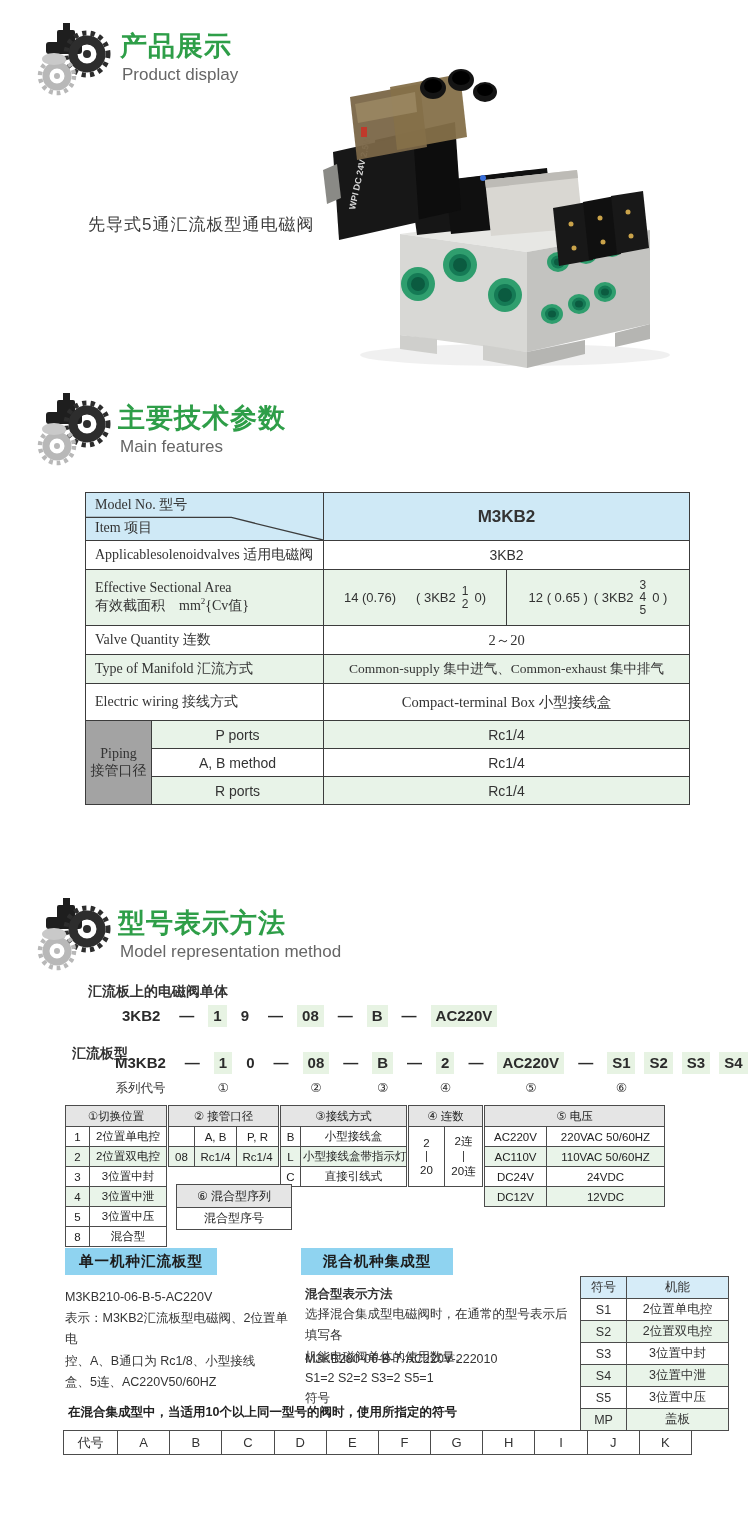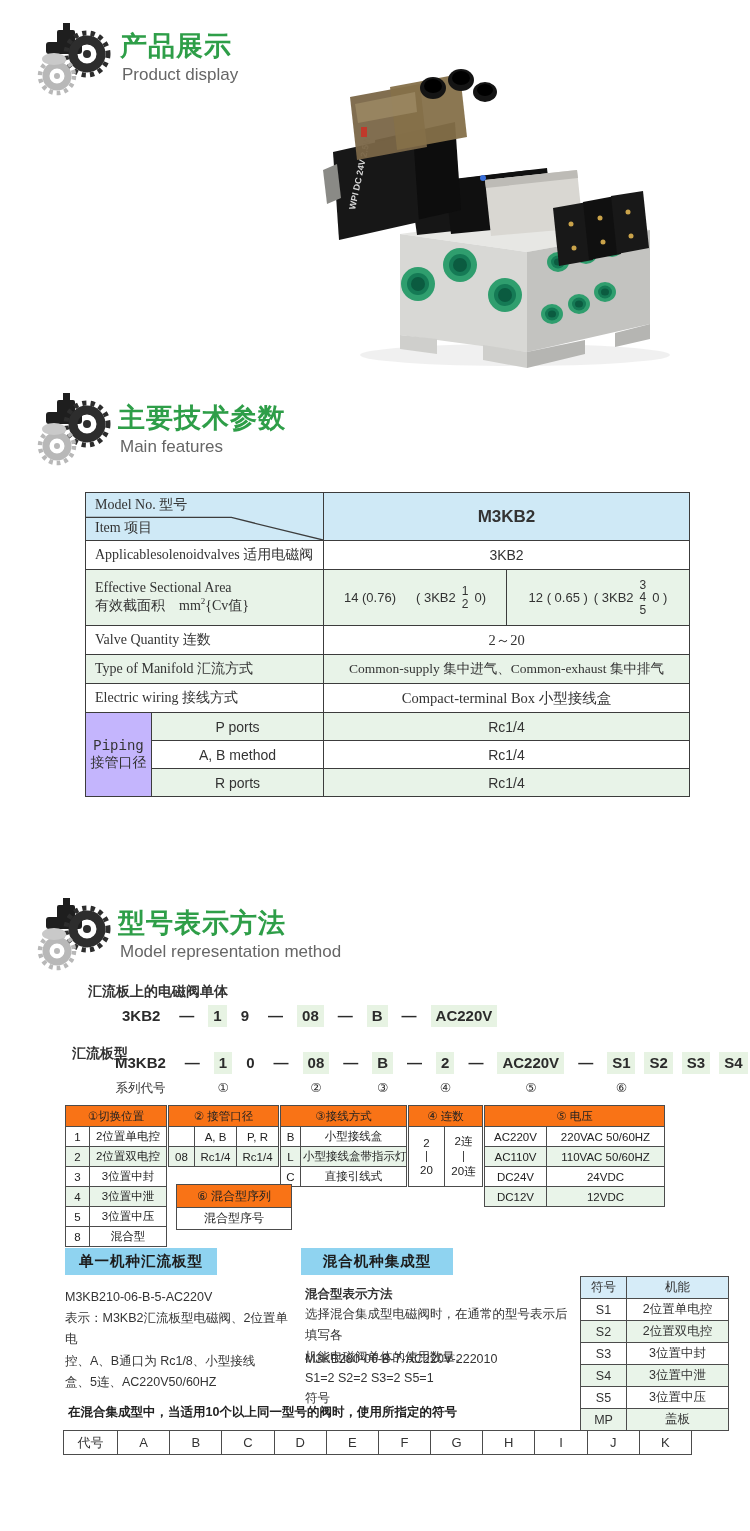--- a/index.html
+++ b/index.html
@@ -39,21 +39,21 @@
   .mr-label { font-size:14px; font-weight:bold; color:#333; }
   .mline { display:flex; align-items:flex-start; gap:9px; font-size:15px; font-weight:bold; color:#2b2b2b; }
   .segcol { display:flex; flex-direction:column; align-items:center; gap:6px; }
   .seg { padding:2px 5px; line-height:1.2; white-space:nowrap; }
   .seg.hl { background:#e7f3e3; }
   .mark { font-size:12.5px; font-weight:normal; color:#333; white-space:nowrap; }
 
   
   .ct { font-size:11.5px; color:#222; table-layout:fixed; }
   .ct td { border:1px solid #4c4c4c; text-align:center; vertical-align:middle; height:20px; padding:0 2px; white-space:nowrap; }
-  .ct td.h { background:#f97316; height:21px; font-weight:normal;margin-top:41px; }
+  .ct td.h { background:#e5e5e5; height:21px; font-weight:normal;margin-top:41px; }
   .ct tr.g td { background:#e9f4e9; }
   .vstack { display:flex; flex-direction:column; align-items:center; gap:2px; padding:4px 0; }
   .vline { width:1px; height:11px; background:#444; display:inline-block; }
 
   
   .badge { width:152px; height:27px; line-height:27px; text-align:center; background:#8fd3f0;
            font-size:14.5px; font-weight:bold; color:#1c1c1c; letter-spacing:1px; }
 
   .ptext { font-size:12.5px; color:#333; line-height:1.7; white-space:pre-line; }
   .pcode { font-size:12.5px; color:#333; }
@@ -167,20 +167,21 @@
         <ellipse cx="118" cy="36" rx="13" ry="11" fill="#141414"></ellipse>
         <ellipse cx="118" cy="34" rx="9" ry="7" fill="#000"></ellipse>
         <ellipse cx="146" cy="28" rx="13" ry="11" fill="#141414"></ellipse>
         <ellipse cx="146" cy="26" rx="9" ry="7" fill="#000"></ellipse>
         <ellipse cx="170" cy="40" rx="12" ry="10" fill="#141414"></ellipse>
         <ellipse cx="170" cy="38" rx="8" ry="6" fill="#000"></ellipse>
         <polygon points="8,118 22,112 26,146 12,152" fill="#8a8a86"></polygon>
       </g>
     </svg>
   </div>
+  <div class="abs caption" style="left:88px; top:213px;">先导式5通汇流板型通电磁阀</div>
 
   <div class="abs" style="left:30px; top:392px; width:86px; height:76px;">
     <svg width="86" height="76" viewBox="0 0 86 76">
       <rect x="33" y="1" width="7" height="10" fill="#1e1e1e"></rect>
       <rect x="27" y="8" width="18" height="17" rx="2" fill="#1e1e1e"></rect>
       <rect x="16" y="20" width="36" height="12" rx="3" fill="#1e1e1e"></rect>
       <circle cx="57" cy="32" r="21" fill="none" stroke="#2d2d2d" stroke-width="5" stroke-dasharray="4.2 4.3"></circle>
       <circle cx="57" cy="32" r="14" fill="none" stroke="#2d2d2d" stroke-width="9"></circle>
       <circle cx="57" cy="32" r="4" fill="#2d2d2d"></circle>
       <circle cx="27" cy="54" r="17" fill="none" stroke="#b8b8b8" stroke-width="4.5" stroke-dasharray="3.8 3.9"></circle>
@@ -246,25 +247,25 @@
     </tr>
     <tr>
       <td class="lbl" colspan="2" style="height:29px;">Valve Quantity 连数</td>
       <td colspan="2" class="serifv">2～20</td>
     </tr>
     <tr class="g">
       <td class="lbl" colspan="2" style="height:29px;">Type of Manifold 汇流方式</td>
       <td colspan="2" class="serifv" style="font-size:13.5px;">Common-supply 集中进气、Common-exhaust 集中排气</td>
     </tr>
     <tr>
-      <td class="lbl" colspan="2" style="height:29px;">Electric wiring 接线方式</td>
+      <td class="lbl" colspan="2" style="height:37px;">Electric wiring 接线方式</td>
       <td colspan="2" class="serifv">Compact-terminal Box 小型接线盒</td>
     </tr>
     <tr class="g">
-      <td rowspan="3" style="background:#c4b5fd; font-family:Liberation Mono, monospace;">
+      <td rowspan="3" style="background:#a3a3a3; font-family:Liberation Serif, serif;">
         <span>Piping</span><br><span>接管口径</span>
       </td>
       <td style="height:28px;">P ports</td>
       <td colspan="2">Rc1/4</td>
     </tr>
     <tr>
       <td style="height:28px;">A, B method</td>
       <td colspan="2">Rc1/4</td>
     </tr>
     <tr class="g">

